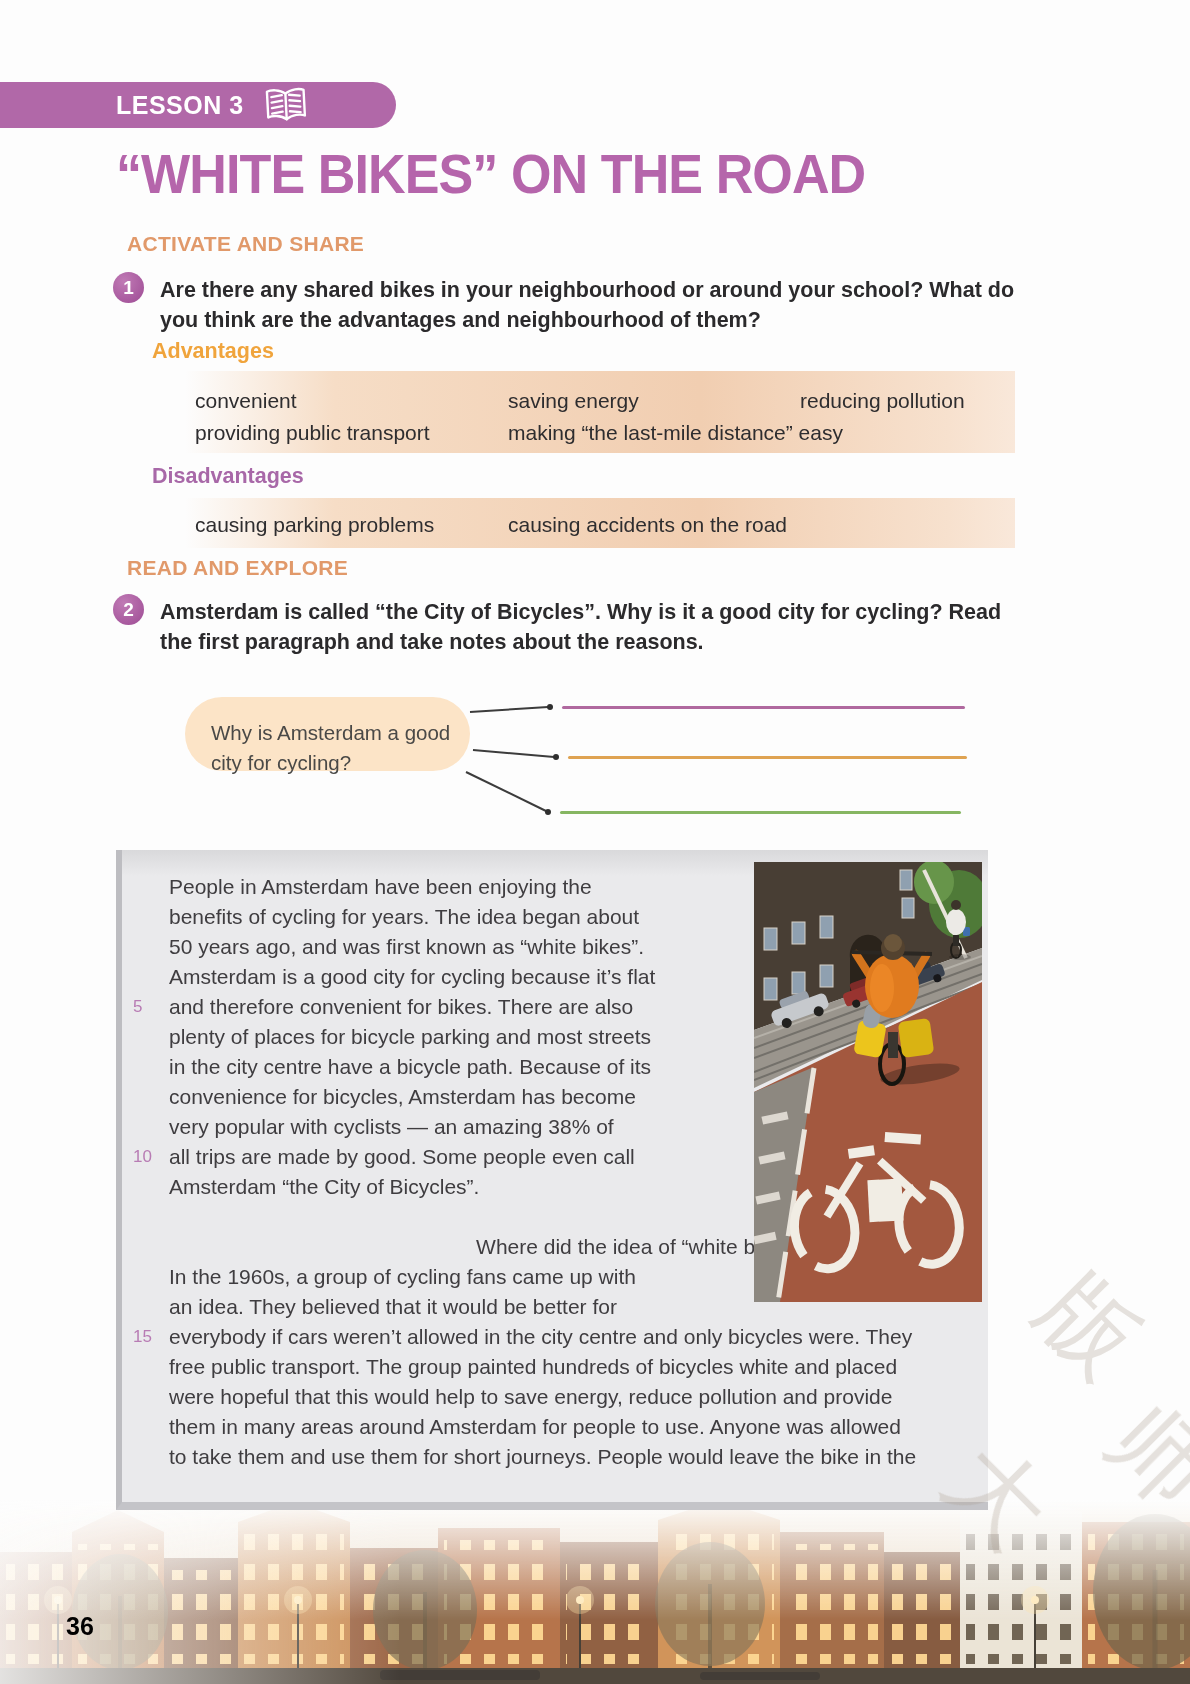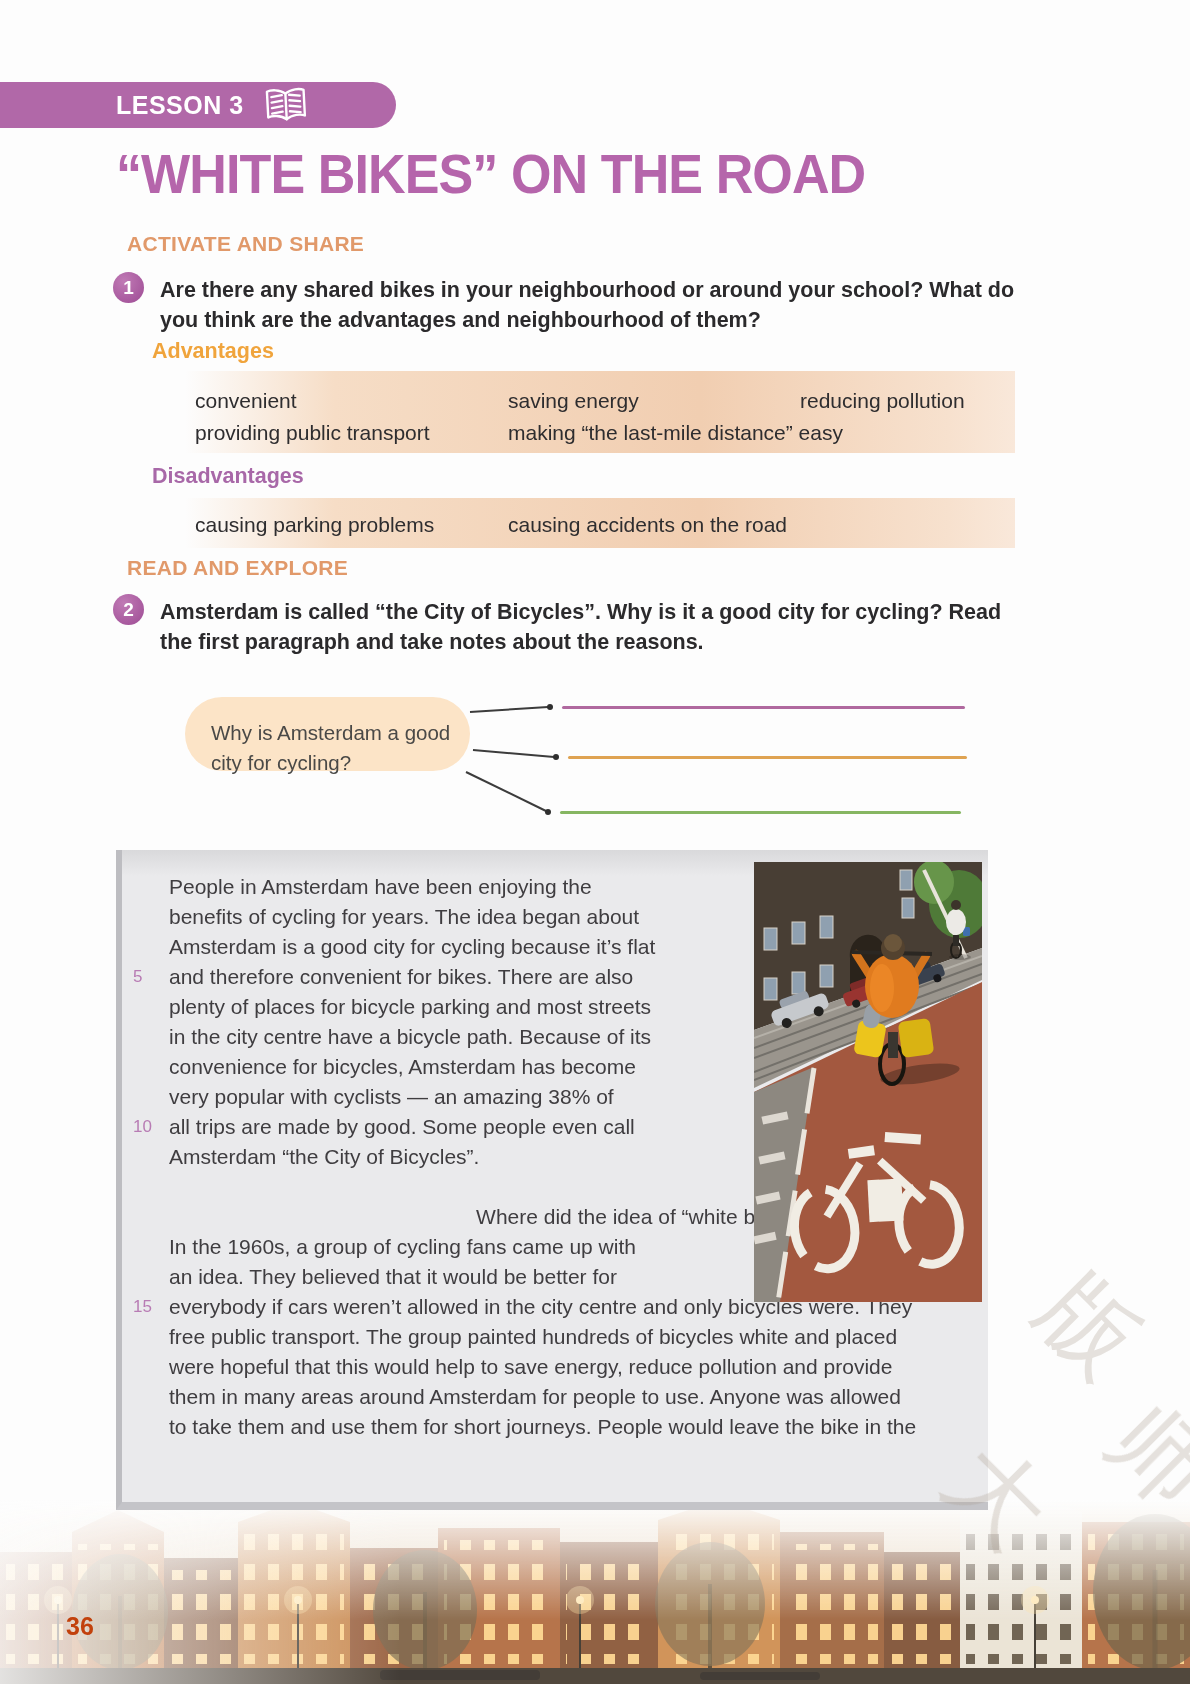--- a/index.html
+++ b/index.html
@@ -45,21 +45,21 @@
          background:linear-gradient(180deg,#d9d9db 0,#eaeaec 26px);
          border-left:6px solid #bdbdc1;border-bottom:8px solid #c4c4c8;z-index:2;}
   .passage{position:absolute;left:47px;top:22px;}
   .pline{position:relative;height:30px;font-size:21px;line-height:30px;color:#3f3d40;white-space:nowrap;}
   .pline .lno{position:absolute;left:-36px;top:0;font-size:17px;color:#b87cb4;}
   .para2{margin-top:30px;text-align:right;}
   .photo{position:absolute;left:632px;top:12px;width:228px;height:440px;overflow:hidden;}
 
   
   .cityscape{position:absolute;left:0;top:1500px;z-index:1;}
-  .page-number{position:absolute;left:66px;top:1612px;font-size:25px;font-weight:bold;color:#c2410c;z-index:4;}
+  .page-number{position:absolute;left:66px;top:1612px;font-size:25px;font-weight:bold;color:#000000;z-index:4;}
 
   
   .wm{position:absolute;font-size:96px;color:#a99c8c;opacity:.28;transform:rotate(45deg);z-index:3;
       font-family:"DejaVu Sans",sans-serif;}
 </style>
 </head>
 <body>
 
 <div class="page">
 
@@ -122,20 +122,21 @@
     </g>
   </svg>
   <div class="note-line nl1"></div>
   <div class="note-line nl2"></div>
   <div class="note-line nl3"></div>
 
   <div class="panel">
     <div class="passage">
       <div class="pline"><span class="lno"></span><span>People in Amsterdam have been enjoying the</span></div>
       <div class="pline"><span class="lno"></span><span>benefits of cycling for years. The idea began about</span></div>
+      <div class="pline"><span class="lno"></span><span>50 years ago, and was first known as “white bikes”.</span></div>
       <div class="pline"><span class="lno"></span><span>Amsterdam is a good city for cycling because it’s flat</span></div>
       <div class="pline"><span class="lno">5</span><span>and therefore convenient for bikes. There are also</span></div>
       <div class="pline"><span class="lno"></span><span>plenty of places for bicycle parking and most streets</span></div>
       <div class="pline"><span class="lno"></span><span>in the city centre have a bicycle path. Because of its</span></div>
       <div class="pline"><span class="lno"></span><span>convenience for bicycles, Amsterdam has become</span></div>
       <div class="pline"><span class="lno"></span><span>very popular with cyclists — an amazing 38% of</span></div>
       <div class="pline"><span class="lno">10</span><span>all trips are made by good. Some people even call</span></div>
       <div class="pline"><span class="lno"></span><span>Amsterdam “the City of Bicycles”.</span></div>
 
       <div class="pline para2"><span class="lno"></span><span>Where did the idea of “white bikes” come from?</span></div>

